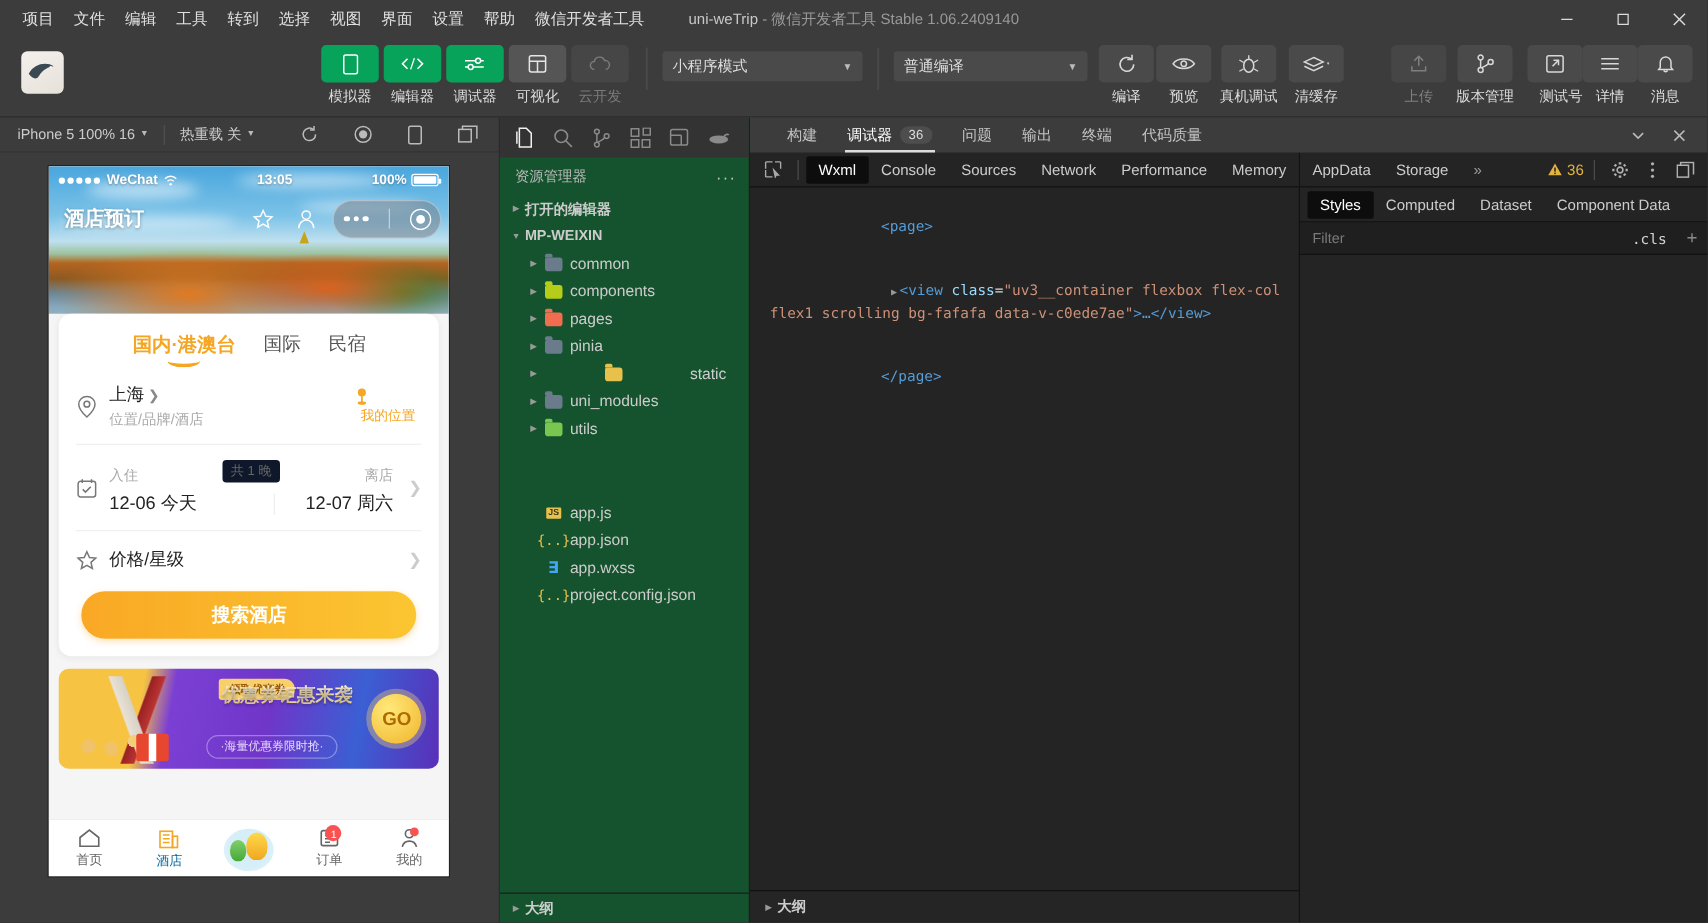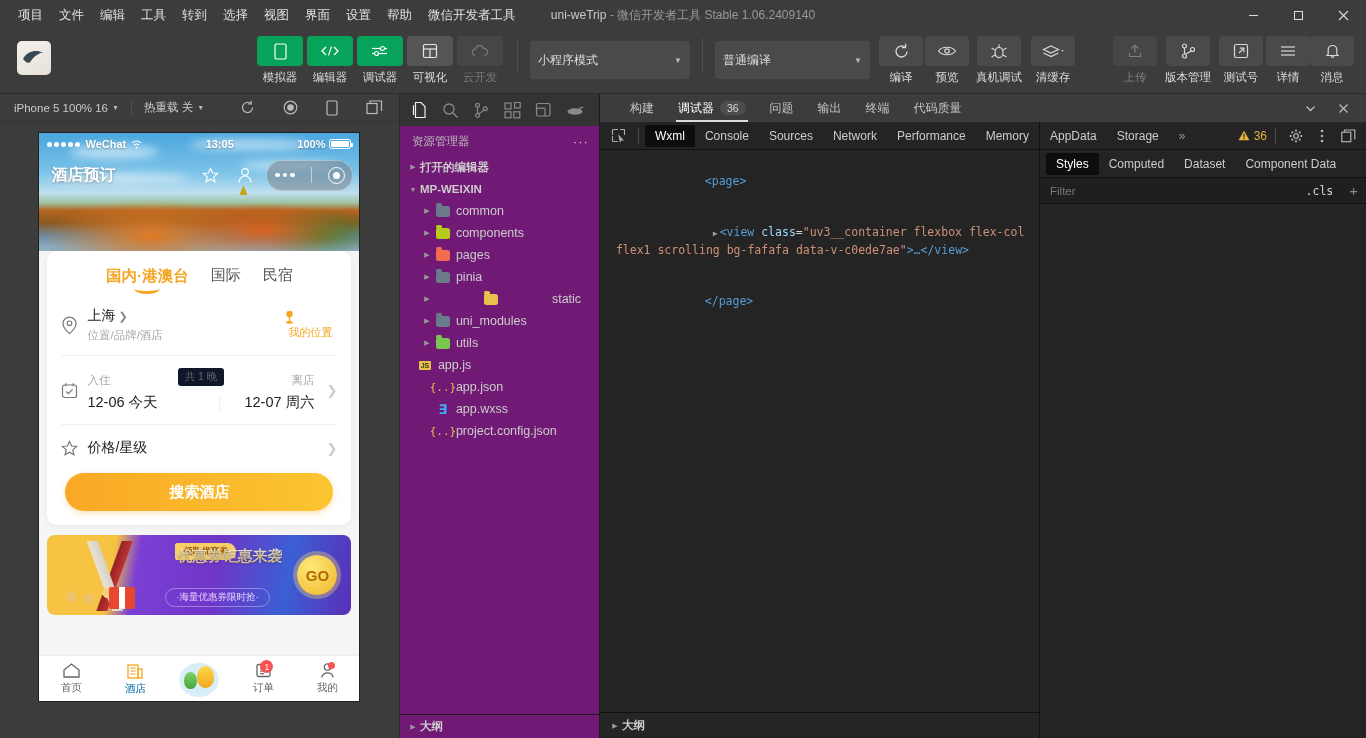--- a/index.html
+++ b/index.html
@@ -53,21 +53,21 @@
     align-items: center; justify-content: center; color: #fff;
   }
   .tb-icon.green { background: #07a35a; }
   .tb-icon.grey { background: #555; }
   .tb-icon.dim { background: #464646; color: #7a7a7a; }
   .tb-lbl { font-size: 11.5px; color: #ddd; margin-top: 4px; white-space: nowrap; }
   .tb-lbl.dim { color: #7a7a7a; }
   .tb-sep { width: 1px; height: 34px; background: #4f4f4f; margin: 2px 12px 0 12px; }
 
   .sel-box {
-    height: 38px; min-width: 155px; background: #4a4a4a; border-radius: 3px;
+    height: 24px; min-width: 155px; background: #4a4a4a; border-radius: 3px;
     display: flex; align-items: center; justify-content: space-between;
     padding: 0 8px; color: #ddd; font-size: 12px; margin-top: 5px;
   }
   .sel-box .caret { font-size: 8px; color: #bbb; }
 
   .tb-mini {
     width: 46px; display: flex; flex-direction: column; align-items: center;
   }
   .tb-mini .ic {
     width: 44px; height: 30px; border-radius: 4px; background: #4a4a4a;
@@ -245,21 +245,21 @@
   .balloon {
     width: 40px; height: 34px; border-radius: 50%;
     background: radial-gradient(circle at 50% 45%, #d6eef8 55%, #eaf6fc 100%);
     position: relative; margin-bottom: -2px;
   }
   .balloon .b1, .balloon .b2 { position: absolute; border-radius: 50% 50% 45% 45%; }
   .balloon .b1 { width: 13px; height: 17px; background: linear-gradient(#7ed06a,#48a83a); left: 5px; top: 9px; }
   .balloon .b2 { width: 17px; height: 22px; background: linear-gradient(#ffd84d,#f0a81e); left: 18px; top: 3px; }
 
   
-  .exp-pane { width: 202px; background: #701a75; display: flex; flex-direction: column;
+  .exp-pane { width: 202px; background: #14532d; display: flex; flex-direction: column;
               border-right: 1px solid #1c1c1c; }
   .act-bar {
     height: 32px; display: flex; align-items: center; padding-left: 6px; gap: 3px;
     background: #333334;
   }
   .act-ic {
     width: 28px; height: 28px; display: flex; align-items: center; justify-content: center;
     color: #8a8a8a;
   }
   .act-ic.active { color: #f0f0f0; }
@@ -526,21 +526,21 @@
           <svg width="15" height="16" viewBox="0 0 15 16">
               <circle cx="3.5" cy="3" r="2" fill="none" stroke="#d8d8d8" stroke-width="1.2"></circle>
               <circle cx="3.5" cy="13" r="2" fill="none" stroke="#d8d8d8" stroke-width="1.2"></circle>
               <circle cx="11.5" cy="6.5" r="2" fill="none" stroke="#d8d8d8" stroke-width="1.2"></circle>
               <path d="M3.5 5 L3.5 11" stroke="#d8d8d8" stroke-width="1.2"></path>
               <path d="M9.8 7.8 C8 10, 5.5 10.3, 4.3 11.4" fill="none" stroke="#d8d8d8" stroke-width="1.2"></path>
             </svg>
         </div>
         <div class="lb">版本管理</div>
       </div>
-      <div class="tb-mini" style="width:50px;">
+      <div class="tb-mini" style="width:50px;align-items:flex-end;">
         <div class="ic">
           <svg width="16" height="16" viewBox="0 0 16 16">
               <rect x="1.5" y="1.5" width="13" height="13" rx="1.5" fill="none" stroke="#d8d8d8" stroke-width="1.2"></rect>
               <polyline points="6,10 10.5,5.5" fill="none" stroke="#d8d8d8" stroke-width="1.2"></polyline>
               <polyline points="6.8,5.2 10.8,5.2 10.8,9.2" fill="none" stroke="#d8d8d8" stroke-width="1.2"></polyline>
             </svg>
         </div>
         <div class="lb">测试号</div>
       </div>
       <div class="tb-mini" style="width:44px;">
@@ -904,21 +904,21 @@
             </span>
           <span>uni_modules</span>
         </div>
         <div class="tnode" style="padding-left:20px;">
           <span class="twist">▶</span>
           <span class="fic">
               <span class="folder f-green2"></span>
             </span>
           <span>utils</span>
         </div>
-        <div class="tnode" style="padding-left:16px;">
+        <div class="tnode" style="padding-left:34px;margin-top:45px;">
           <span class="fic">
             <span class="badge-sq" style="background:#e8c14d;color:#3a3a1a;">JS</span>
           </span>
           <span>app.js</span>
         </div>
         <div class="tnode" style="padding-left:34px;">
           <span class="fic" style="color:#e8c14d;font-family:'DejaVu Sans Mono',monospace;font-size:11px;">{..}</span>
           <span>app.json</span>
         </div>
         <div class="tnode" style="padding-left:34px;">

